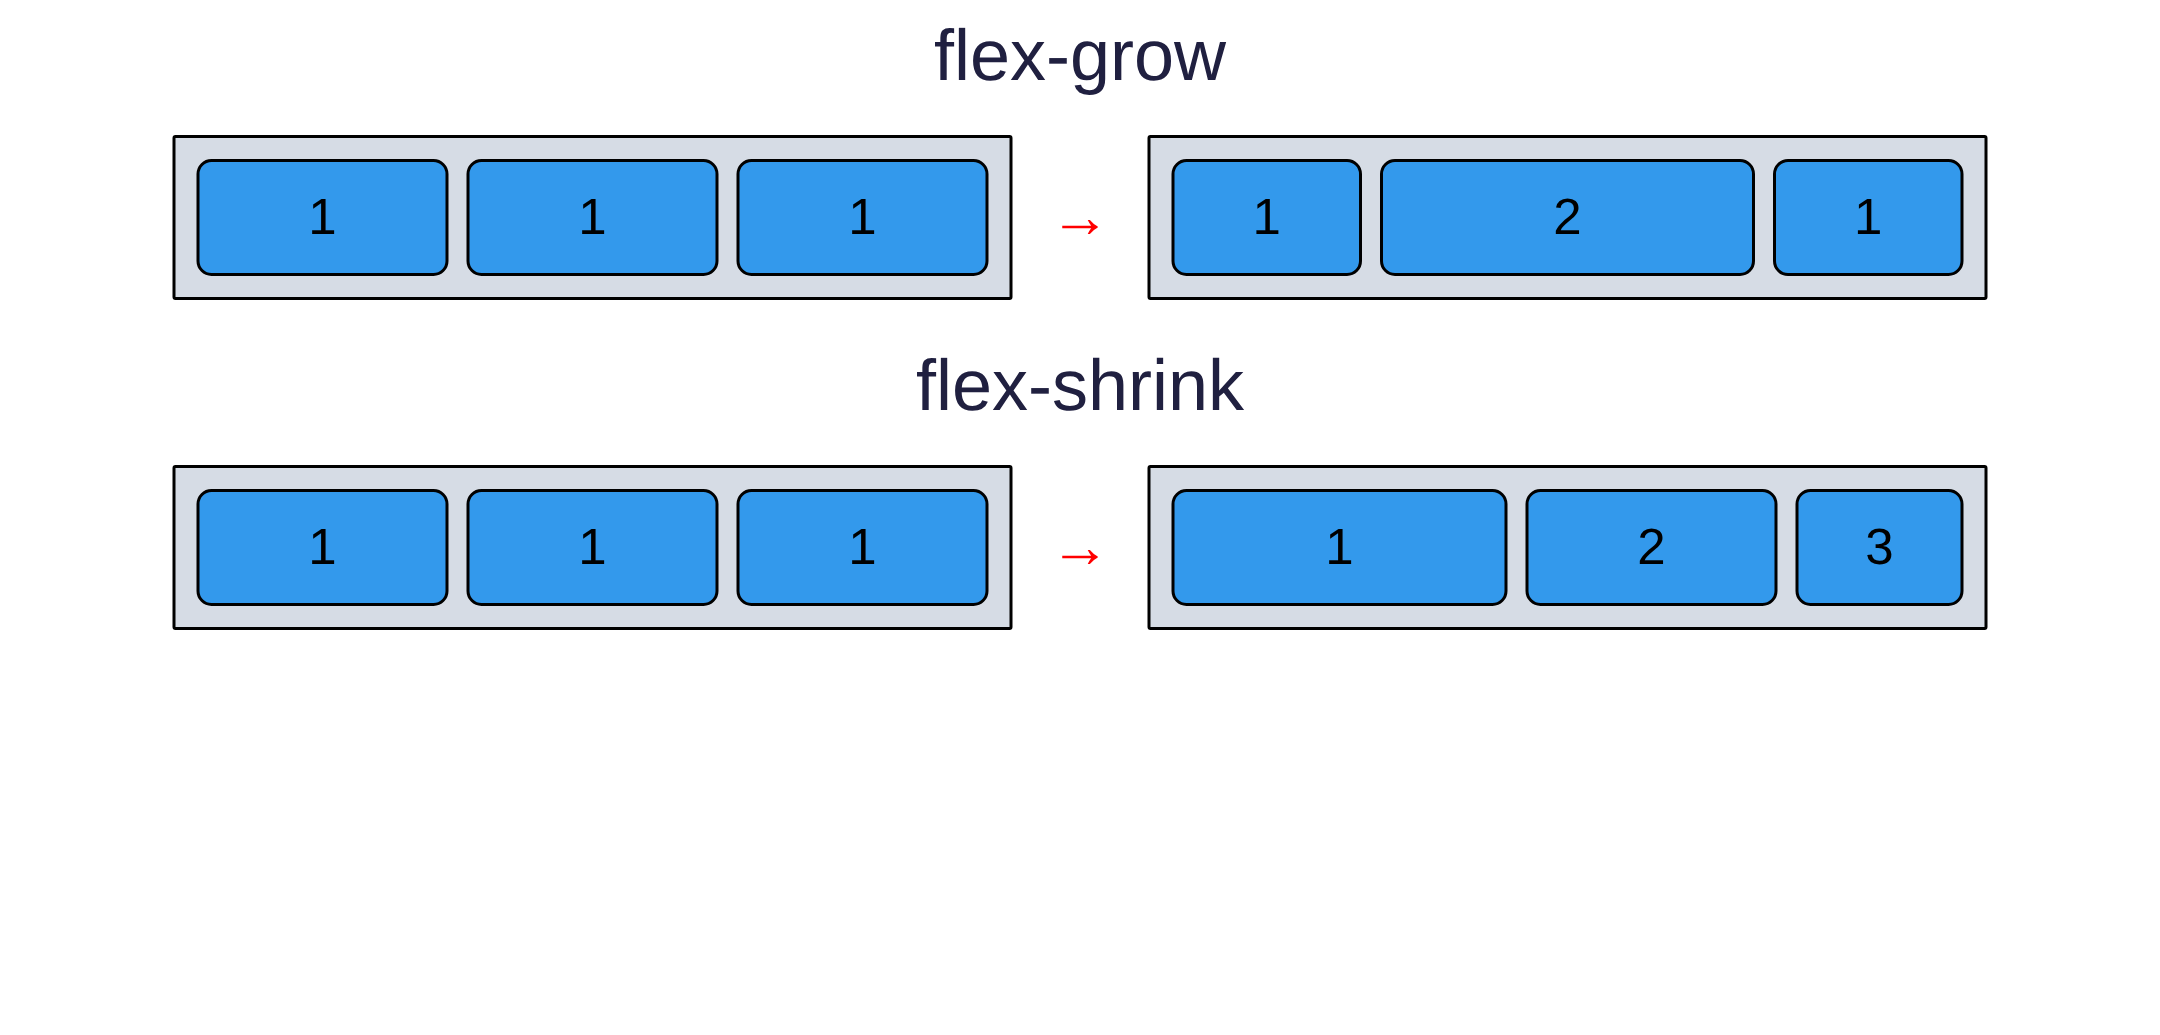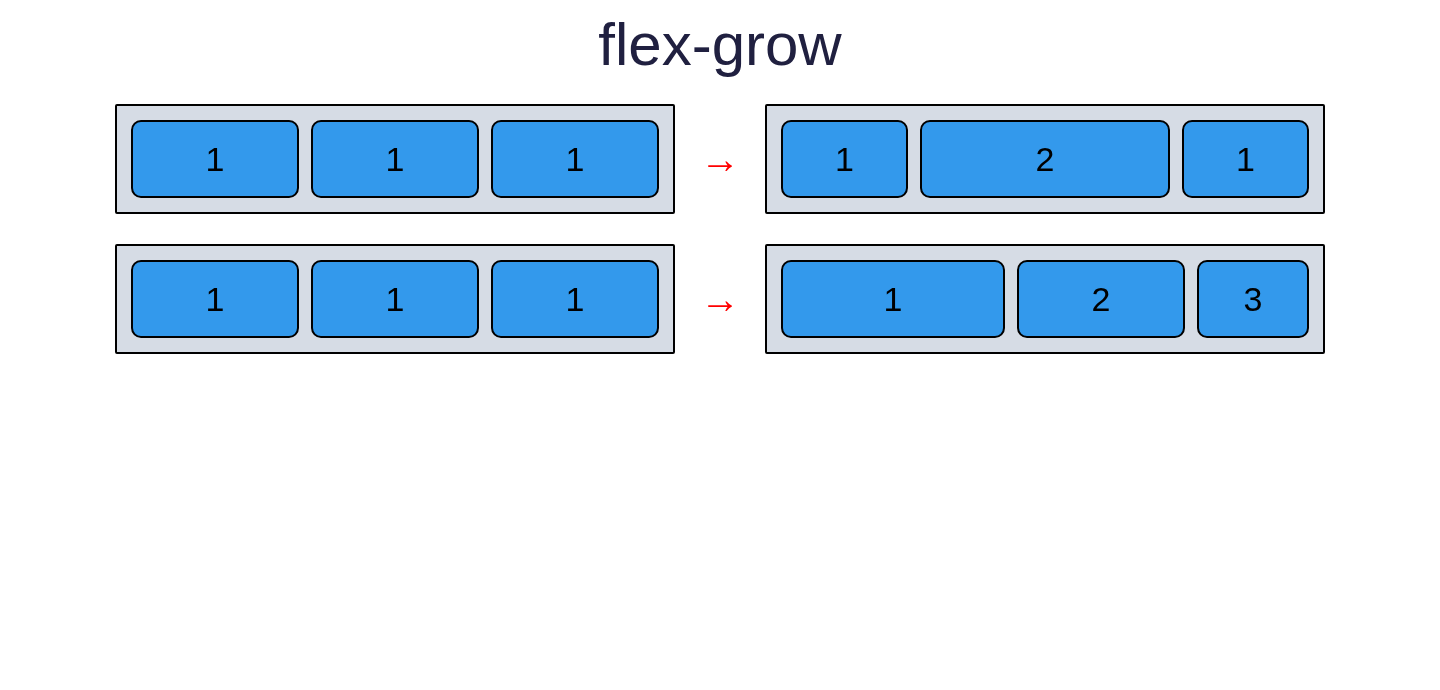--- a/index.html
+++ b/index.html
@@ -14,21 +14,21 @@
       padding-top: 10px;
     }
     .section {
       width: 100%;
       display: flex;
       flex-direction: column;
       align-items: center;
       margin-bottom: 30px;
     }
     .heading {
-      font-size: 60px;
+      font-size: 48px;
       font-weight: 400;
       color: #202040;
       margin-bottom: 25px;
     }
     .row {
       display: flex;
       align-items: center;
       justify-content: center;
       gap: 25px;
     }
@@ -89,20 +89,21 @@
     <div class="arrow">→</div>
     <div class="container fg-right">
       <div class="box">1</div>
       <div class="box">2</div>
       <div class="box">1</div>
     </div>
   </div>
 </div>
 
 <div class="section">
+  <div class="heading">flex-shrink</div>
   <div class="row">
     <div class="container fs-left">
       <div class="box">1</div>
       <div class="box">1</div>
       <div class="box">1</div>
     </div>
     <div class="arrow">→</div>
     <div class="container fs-right">
       <div class="box">1</div>
       <div class="box">2</div>

